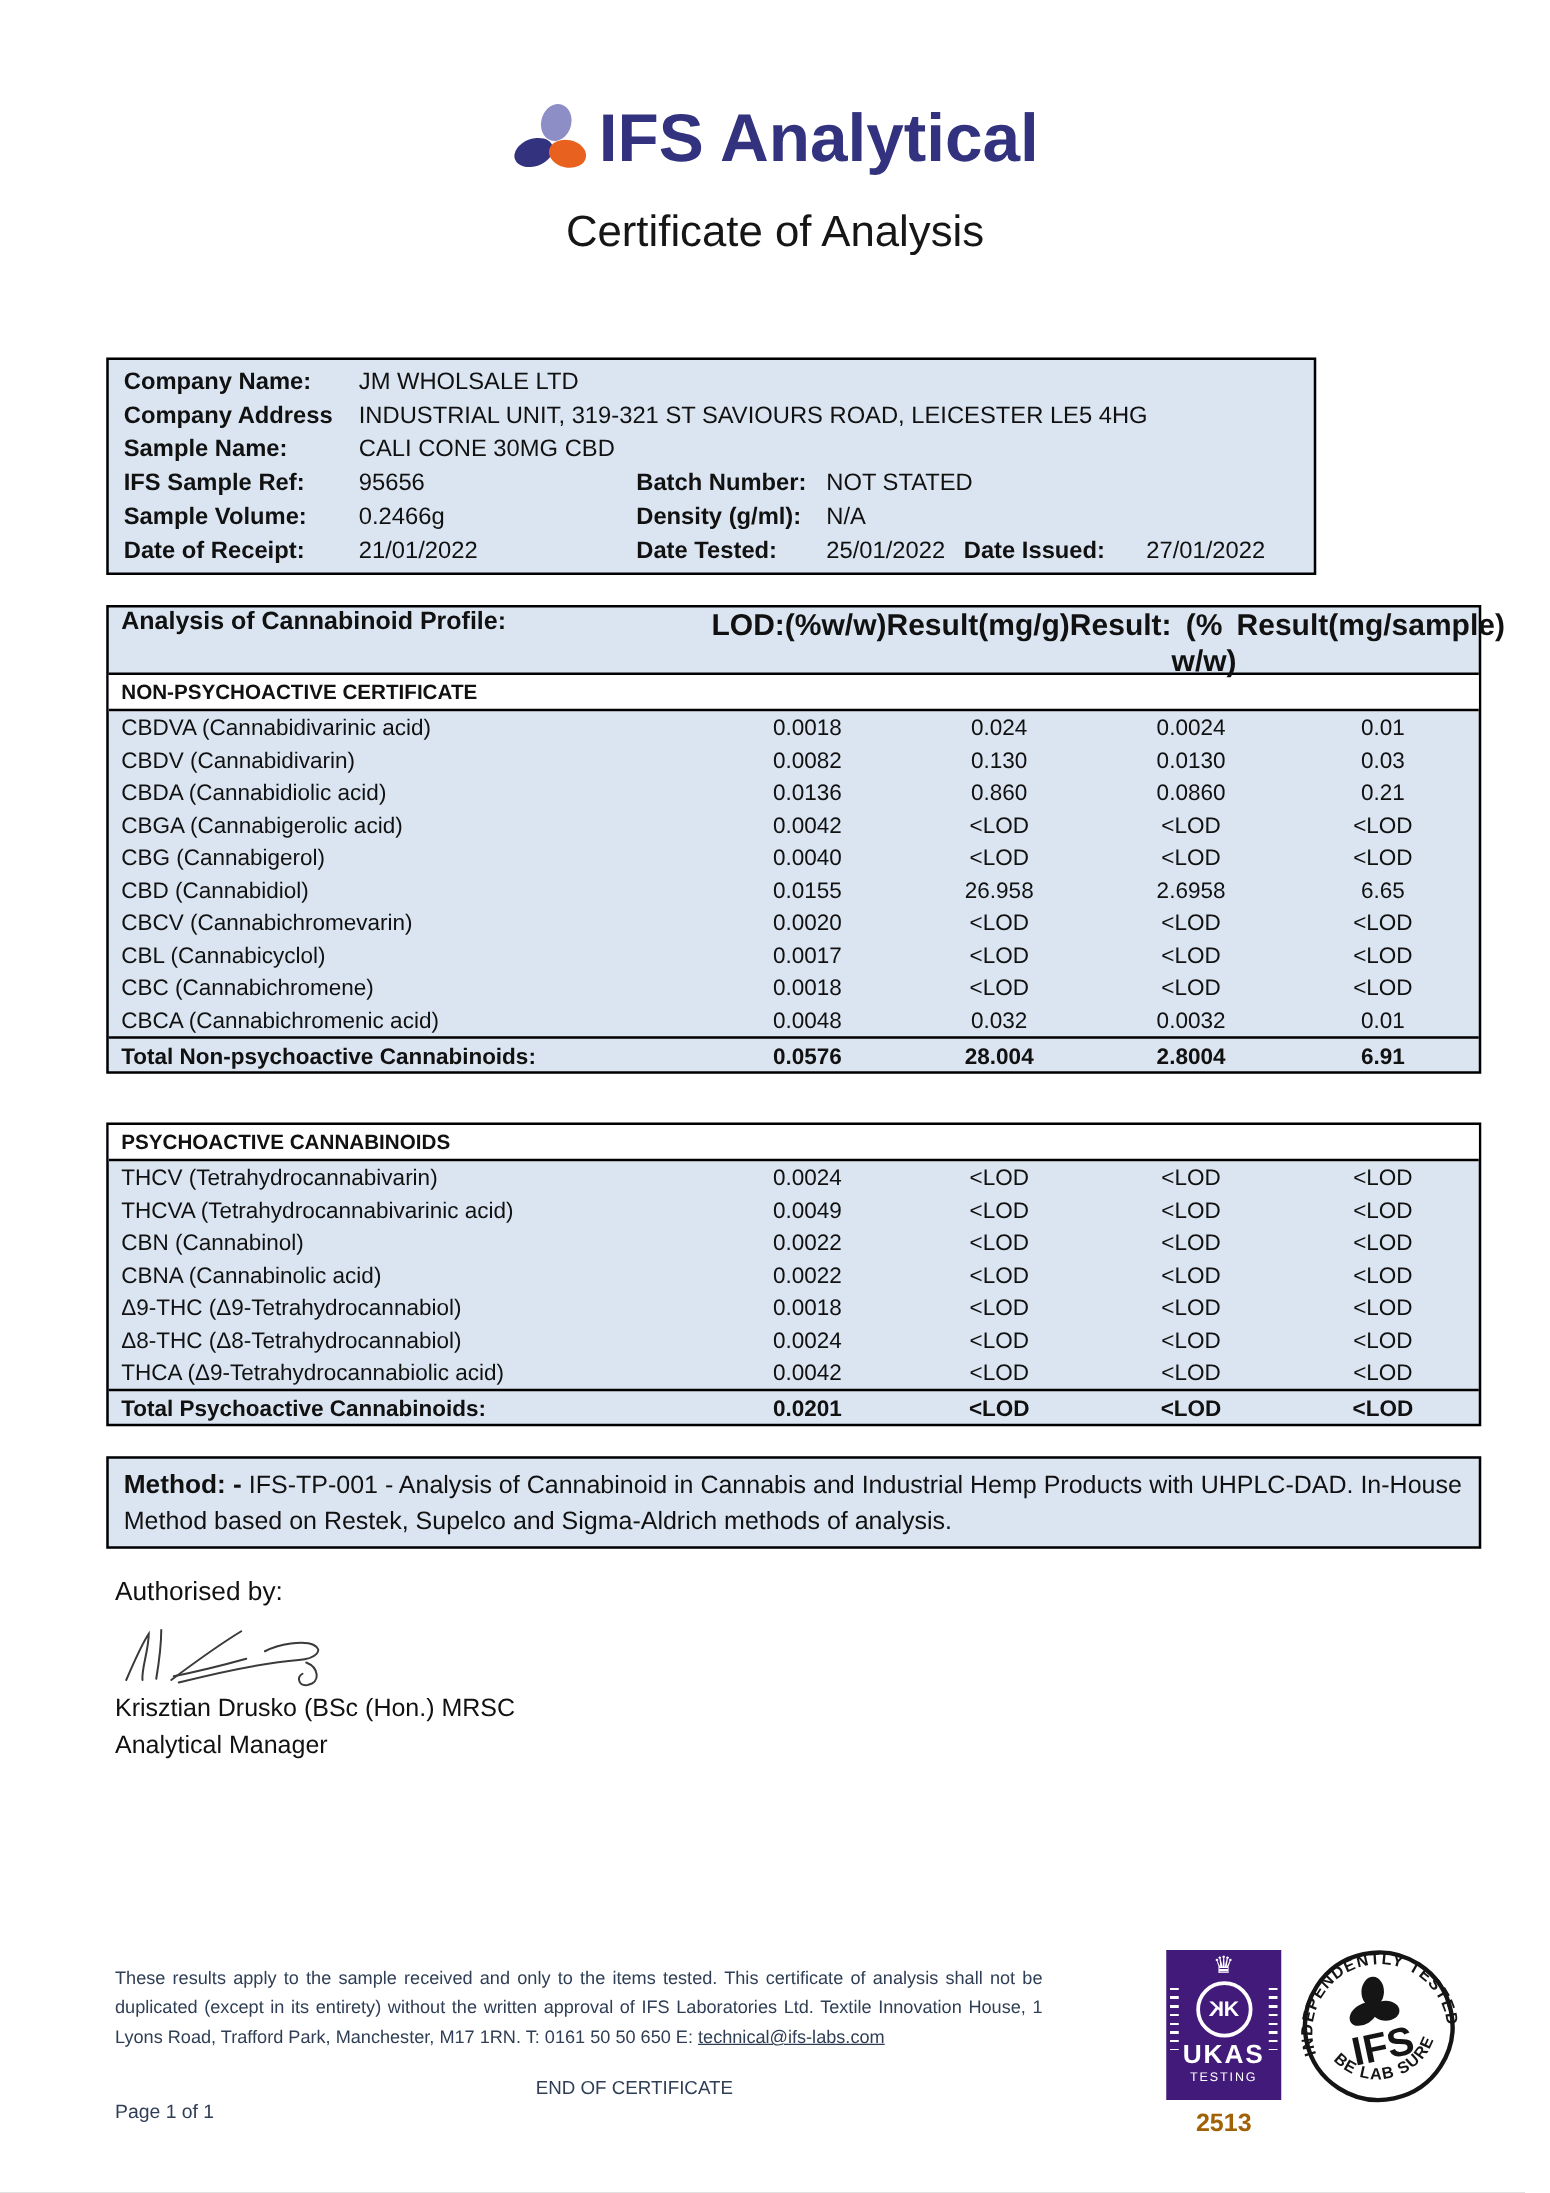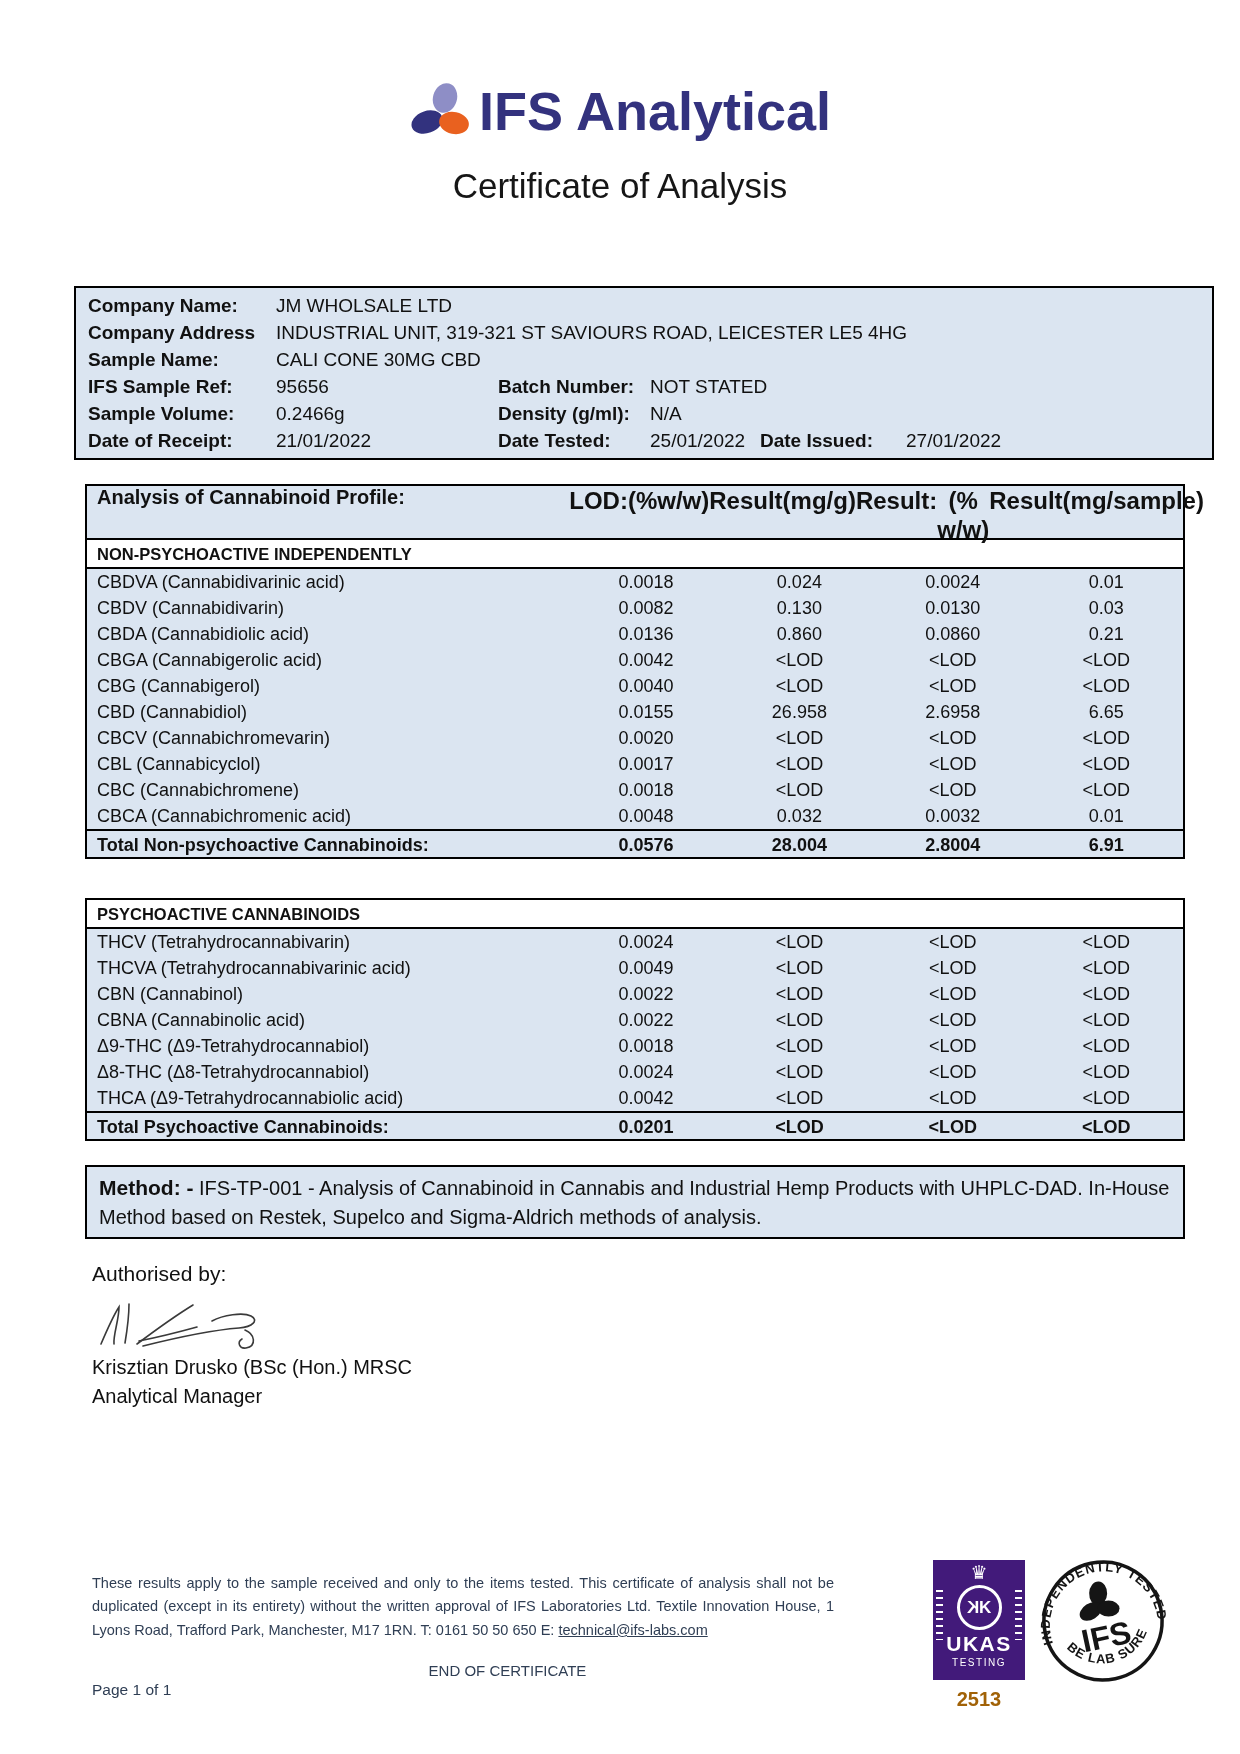--- a/index.html
+++ b/index.html
@@ -9,21 +9,21 @@
   *{margin:0;padding:0;box-sizing:border-box}
   body{background:#888;font-family:"Liberation Sans",sans-serif;color:var(--ink)}
   .page{position:relative;width:1240px;height:1754px;background:#fff;margin:0 auto;overflow:hidden}
 
   
   .brand-row{position:absolute;top:80px;left:0;width:100%;display:flex;justify-content:center;align-items:center;gap:6px}
   .brand-text{font-size:54px;font-weight:700;color:var(--brand-blue);letter-spacing:0}
   .doc-title{position:absolute;top:166px;left:0;width:100%;text-align:center;font-size:35px;font-weight:400;color:#161616}
 
   
-  .info-table{position:absolute;left:74px;top:286px;width:1140px;background:var(--table-bg);border:2.5px solid #000;padding:4px 0}
+  .info-table{position:absolute;left:85px;top:286px;width:968px;background:var(--table-bg);border:2.5px solid #000;padding:4px 0}
   .info-row{display:flex;height:27px;line-height:27px;font-size:19px;padding-left:12px;white-space:nowrap}
   .il{font-weight:700}
   .il.p0{flex:0 0 188px}.iv.p0{flex:0 0 222px}.iv.p0.wide{flex:1}
   .il.p1{flex:0 0 152px}.iv.p1{flex:0 0 110px}
   .il.p2{flex:0 0 146px}.iv.p2{flex:1}
 
   
   .atable{position:absolute;left:85px;width:1100px;background:var(--table-bg);border:2.5px solid #000}
   .atable.t1{top:484px}
   .atable.t2{top:898px}
@@ -130,21 +130,21 @@
         <span class="ahcol">
           <div class="hl1">Result:</div>
           <div class="hl2">(% w/w)</div>
         </span>
         <span class="ahcol">
           <div class="hl1">Result</div>
           <div class="hl2">(mg/sample)</div>
         </span>
       </div>
     <div id="t1body">
-        <div class="asection">NON-PSYCHOACTIVE INDEPENDENTLY</div>
+        <div class="asection">NON-PSYCHOACTIVE CERTIFICATE</div>
         <div class="arow">
           <span class="acell name">CBDVA (Cannabidivarinic acid)</span>
           <span class="acell num">0.0018</span>
           <span class="acell num">0.024</span>
           <span class="acell num">0.0024</span>
           <span class="acell num">0.01</span>
         </div>
         <div class="arow">
           <span class="acell name">CBDV (Cannabidivarin)</span>
           <span class="acell num">0.0082</span>

